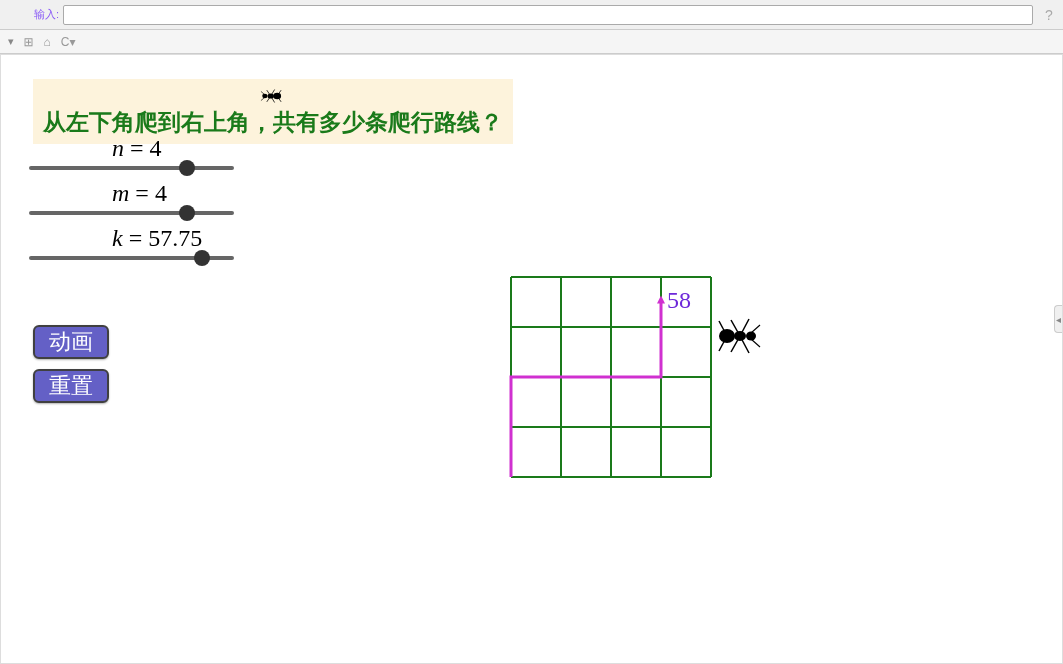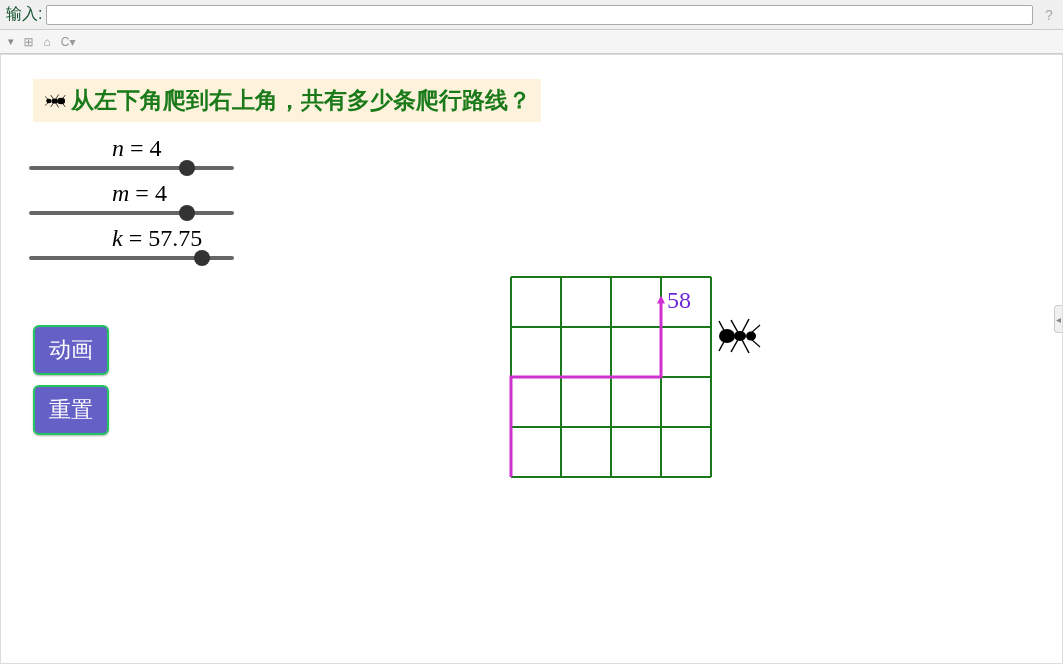--- a/index.html
+++ b/index.html
@@ -12,23 +12,24 @@
     }
     .top-bar {
       background: #f0f0f0;
       border-bottom: 1px solid #ccc;
       padding: 3px 6px;
       display: flex;
       align-items: center;
       height: 30px;
     }
     .input-label {
-      font-size: 16px;
-      color: #14532d;
+      font-size: 11px;
+      color: #8b5cf6;
       margin-right: 4px;
+      margin-left: 28px;
     }
     .input-field {
       flex: 1;
       height: 20px;
       border: 1px solid #aaa;
       border-radius: 2px;
       padding: 0 4px;
       font-size: 12px;
       background: white;
     }
@@ -68,20 +69,21 @@
       margin: 0;
     }
     .title-box {
       position: absolute;
       left: 32px;
       top: 24px;
       background: #fdf3dc;
       padding: 6px 10px;
       display: flex;
       align-items: center;
+      flex-direction: column;
     }
     .ant-icon-small {
       width: 26px;
       height: 22px;
       margin-right: 2px;
     }
     .title-text {
       color: #1a7a1a;
       font-size: 23px;
       font-weight: bold;
@@ -134,23 +136,23 @@
       position: absolute;
       left: 32px;
       top: 270px;
       display: flex;
       flex-direction: column;
       gap: 10px;
     }
     .btn {
       background: #6460c6;
       color: white;
-      border: 2px solid #22c55e;
+      border: 2px solid #404040;
       border-radius: 6px;
-      padding: 8px 14px;
+      padding: 0 14px;
       font-size: 22px;
       font-family: "SimSun", serif;
       cursor: pointer;
       box-shadow: 0 1px 2px rgba(0,0,0,0.3);
     }
     .grid-area {
       position: absolute;
       left: 508px;
       top: 220px;
     }

